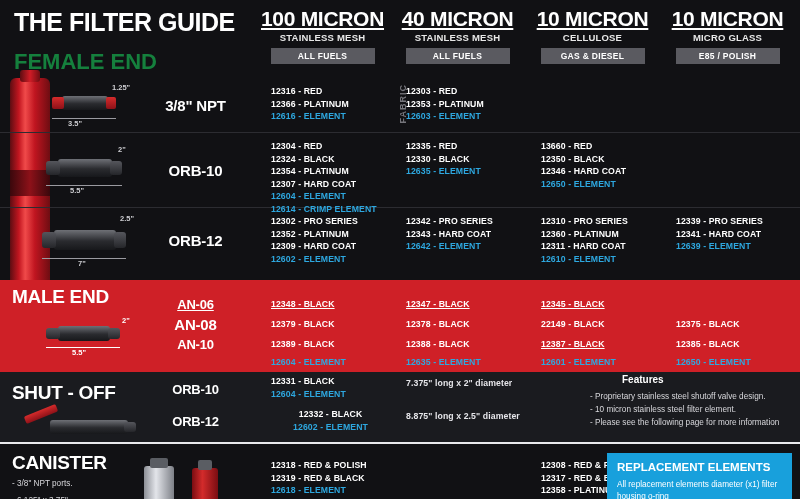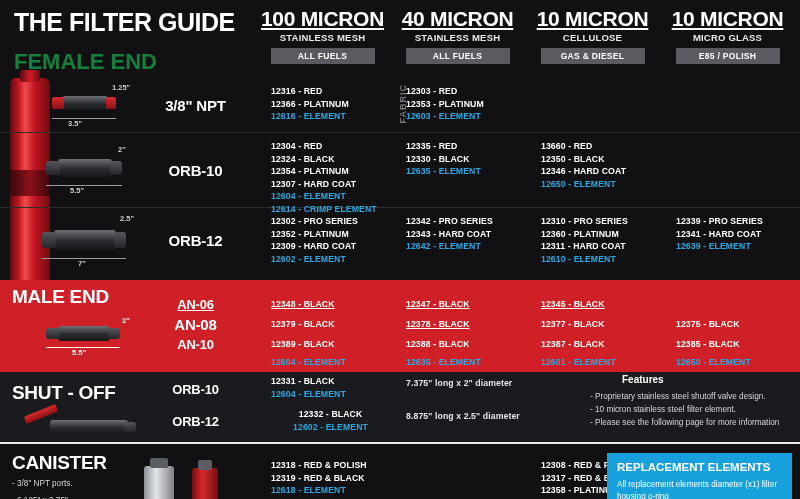--- a/index.html
+++ b/index.html
@@ -280,30 +280,30 @@
           <div class="cell-img"></div>
           <div class="cell-label" style="font-size:13px;">AN-06</div>
           <div class="cell-data" style="padding-top:4px;">12348 - BLACK</div>
           <div class="cell-data" style="padding-top:4px;">12347 - BLACK</div>
           <div class="cell-data" style="padding-top:4px;">12345 - BLACK</div>
         </div>
         <div class="row" style="height:20px;">
           <div class="cell-img"></div>
           <div class="cell-label" style="font-size:15px;">AN-08</div>
           <div class="cell-data" style="padding-top:4px;">12379 - BLACK</div>
-          <div class="cell-data" style="padding-top:4px;text-decoration:underline;">12378 - BLACK</div>
-          <div class="cell-data" style="padding-top:4px;">12377 - BLACK</div>
+          <div class="cell-data" style="padding-top:4px;">12378 - BLACK</div>
+          <div class="cell-data" style="padding-top:4px;">22149 - BLACK</div>
           <div class="cell-data" style="padding-top:4px;">12375 - BLACK</div>
         </div>
         <div class="row" style="height:20px;">
           <div class="cell-img"></div>
           <div class="cell-label" style="font-size:13px;">AN-10</div>
           <div class="cell-data" style="padding-top:4px;">12389 - BLACK</div>
           <div class="cell-data" style="padding-top:4px;">12388 - BLACK</div>
-          <div class="cell-data" style="padding-top:4px;">12387 - BLACK</div>
+          <div class="cell-data" style="padding-top:4px;text-decoration:underline;">12387 - BLACK</div>
           <div class="cell-data" style="padding-top:4px;">12385 - BLACK</div>
         </div>
         <div class="row" style="height:18px;">
           <div class="cell-img"></div>
           <div class="cell-label"></div>
           <div class="cell-data el" style="padding-top:2px;">12604 - ELEMENT</div>
           <div class="cell-data el" style="padding-top:2px;">12635 - ELEMENT</div>
           <div class="cell-data el" style="padding-top:2px;">12601 - ELEMENT</div>
           <div class="cell-data el" style="padding-top:2px;">12650 - ELEMENT</div>
         </div>

